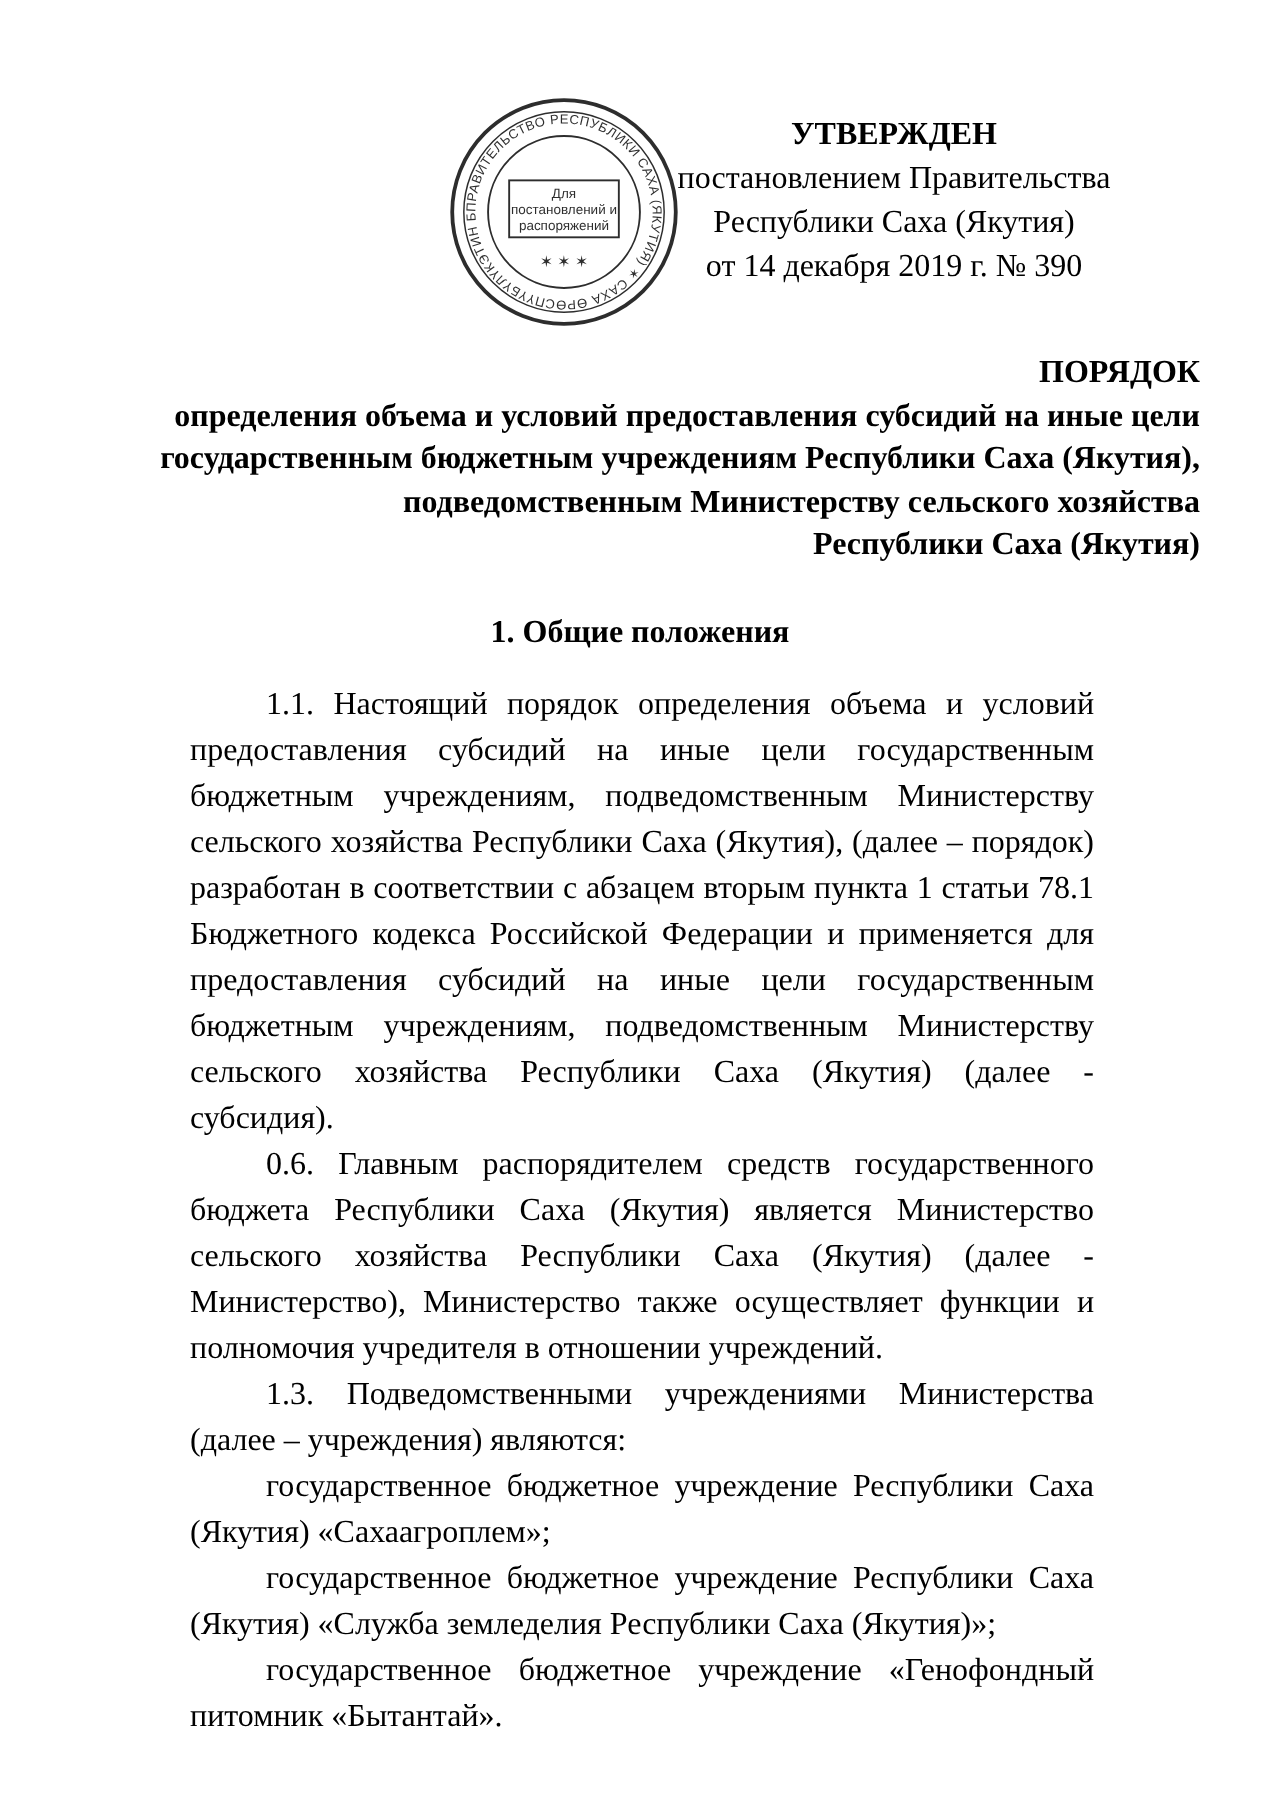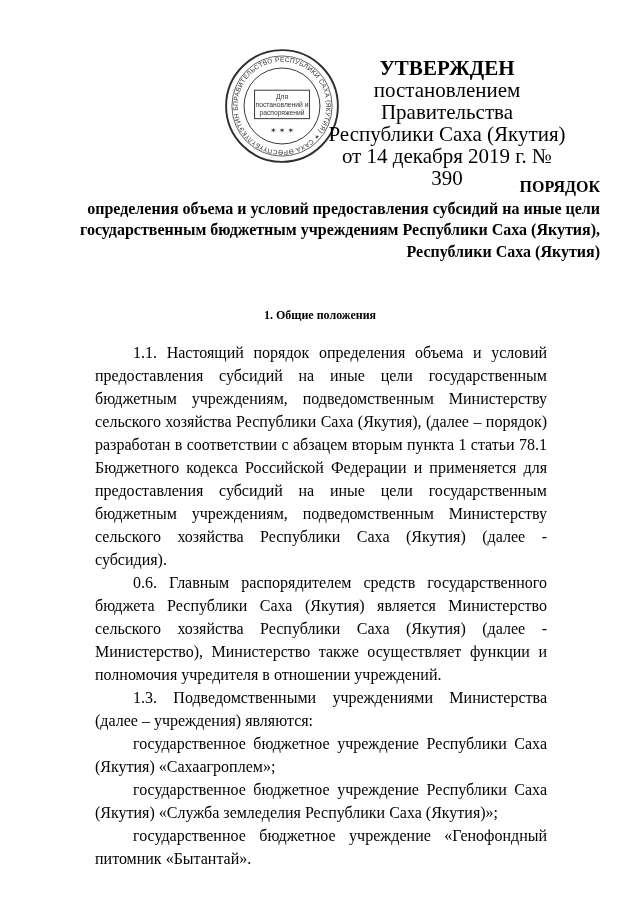--- a/index.html
+++ b/index.html
@@ -13,21 +13,21 @@
     position: relative;
     width: 640px; height: 905px;
     background: #ffffff;
     overflow: hidden;
   }
   
   .approval {
     position: absolute;
     top: 57px; left: 326px; width: 242px;
     text-align: center;
-    font-size: 21px; line-height: 22px;
+    font-size: 16px; line-height: 22px;
   }
   .approval .approval-line-bold { font-weight: bold; }
   
   .stamp {
     position: absolute;
     top: 48px; left: 224px;
     width: 116px; height: 116px;
     opacity: 0.92;
   }
   
@@ -38,21 +38,21 @@
     font-weight: bold;
     font-size: 16px; line-height: 21.5px;
   }
   .title-block .title-line { white-space: normal; }
   
   .section-heading {
     position: absolute;
     top: 308px; left: 0; width: 640px;
     text-align: center;
     font-weight: bold;
-    font-size: 12px;
+    font-size: 16px;
   }
   
   .body-text {
     position: absolute;
     top: 341px; left: 95px; width: 452px;
     font-size: 16px; line-height: 23px;
     text-align: justify;
   }
   .body-text p { text-indent: 38px; margin: 0; font-family: Liberation Serif, serif; }
 </style>
@@ -84,20 +84,21 @@
     <div class="approval-line-bold">УТВЕРЖДЕН</div>
     <div>постановлением Правительства</div>
     <div>Республики Саха (Якутия)</div>
     <div>от 14 декабря 2019 г. № 390</div>
   </div>
 
   <div class="title-block">
     <div class="title-line">ПОРЯДОК</div>
     <div class="title-line">определения объема и условий предоставления субсидий на иные цели</div>
     <div class="title-line">государственным бюджетным учреждениям Республики Саха (Якутия),</div>
+    <div class="title-line">подведомственным Министерству сельского хозяйства</div>
     <div class="title-line">Республики Саха (Якутия)</div>
   </div>
 
   <div class="section-heading">1. Общие положения</div>
 
   <div class="body-text">
     <p>1.1. Настоящий порядок определения объема и условий предоставления субсидий на иные цели государственным бюджетным учреждениям, подведомственным Министерству сельского хозяйства Республики Саха (Якутия), (далее – порядок) разработан в соответствии с абзацем вторым пункта 1 статьи 78.1 Бюджетного кодекса Российской Федерации и применяется для предоставления субсидий на иные цели государственным бюджетным учреждениям, подведомственным Министерству сельского хозяйства Республики Саха (Якутия) (далее - субсидия).</p>
     <p>0.6. Главным распорядителем средств государственного бюджета Республики Саха (Якутия) является Министерство сельского хозяйства Республики Саха (Якутия) (далее - Министерство), Министерство также осуществляет функции и полномочия учредителя в отношении учреждений.</p>
     <p>1.3. Подведомственными учреждениями Министерства (далее – учреждения) являются:</p>
     <p>государственное бюджетное учреждение Республики Саха (Якутия) «Сахаагроплем»;</p>

